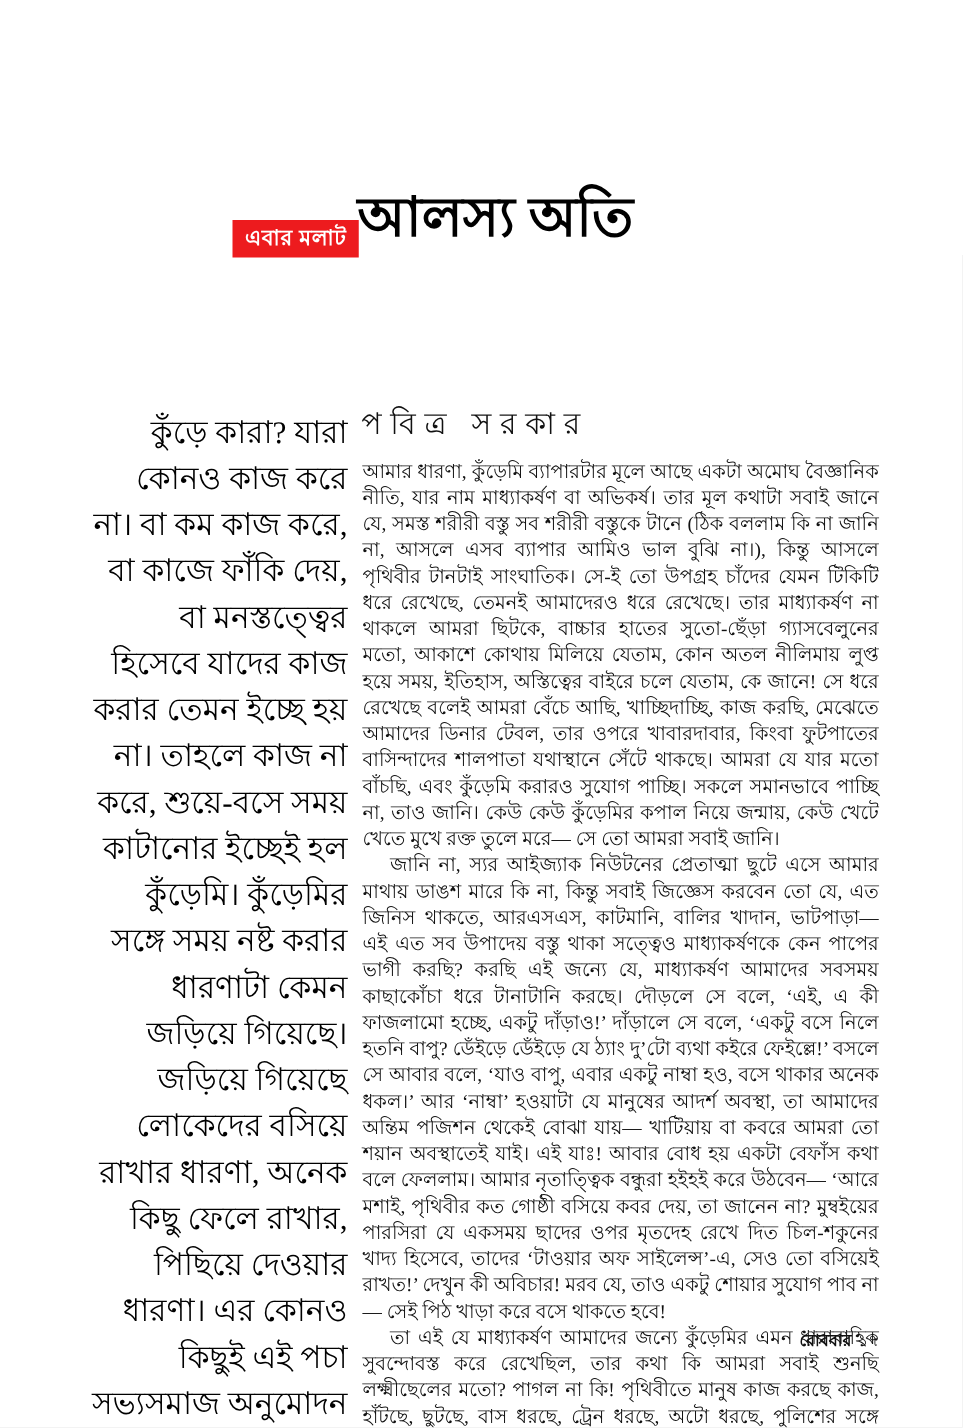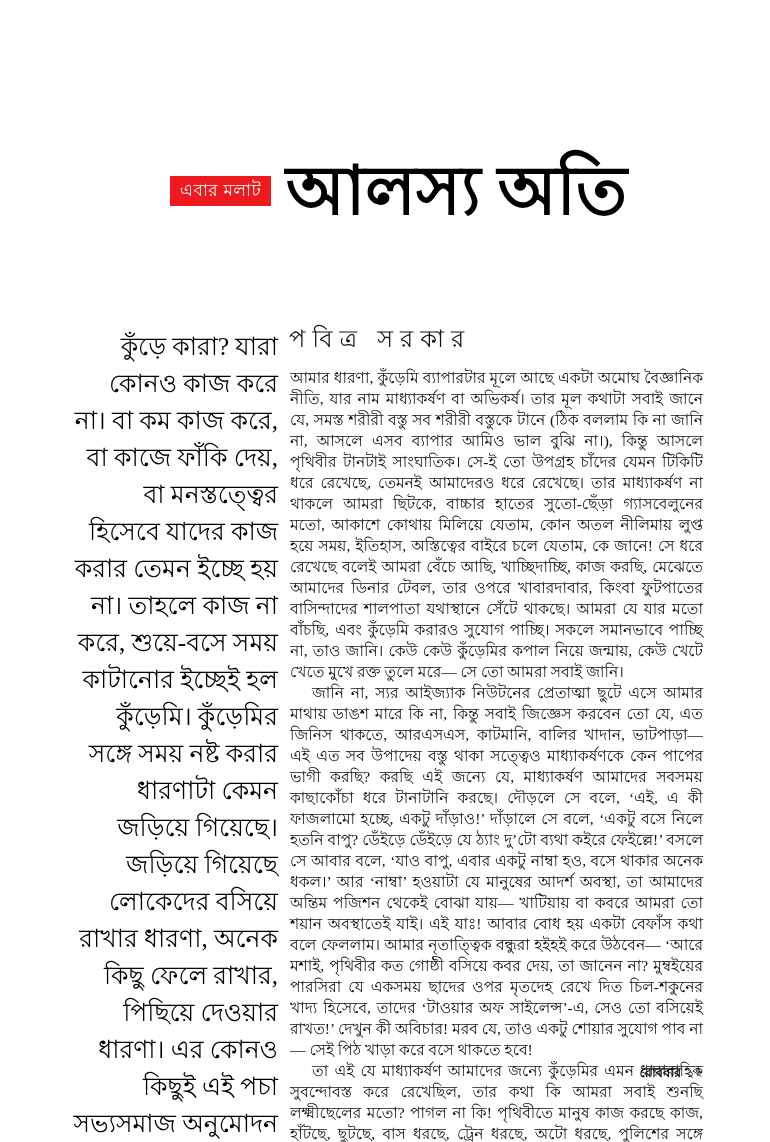--- a/index.html
+++ b/index.html
@@ -12,39 +12,39 @@
     width: 770px;
     height: 1142px;
     background: #ffffff;
     font-family: "Liberation Serif", "DejaVu Serif", serif;
     color: #000;
     overflow: hidden;
     margin: 0 auto;
   }
   .kicker {
     position: absolute;
-    left: 170px;
+    left: 186px;
     top: 176px;
     background: #ed1b1e;
     color: #fff;
     font-family: "Liberation Sans", "DejaVu Sans", sans-serif;
     font-size: 17px;
-    font-weight: 400;
+    font-weight: 700;
     line-height: 1;
     padding: 6px 10px 7px 10px;
     letter-spacing: 0.5px;
     white-space: nowrap;
   }
   .headline {
     position: absolute;
     left: 286px;
     top: 146px;
     width: 460px;
     font-weight: 700;
-    font-size: 68px;
+    font-size: 44px;
     line-height: 1.34;
     color: #000;
     letter-spacing: 0px;
   }
   .headline .hl-line { white-space: nowrap; }
   .byline {
     position: absolute;
     left: 289px;
     top: 320px;
     font-size: 24px;

